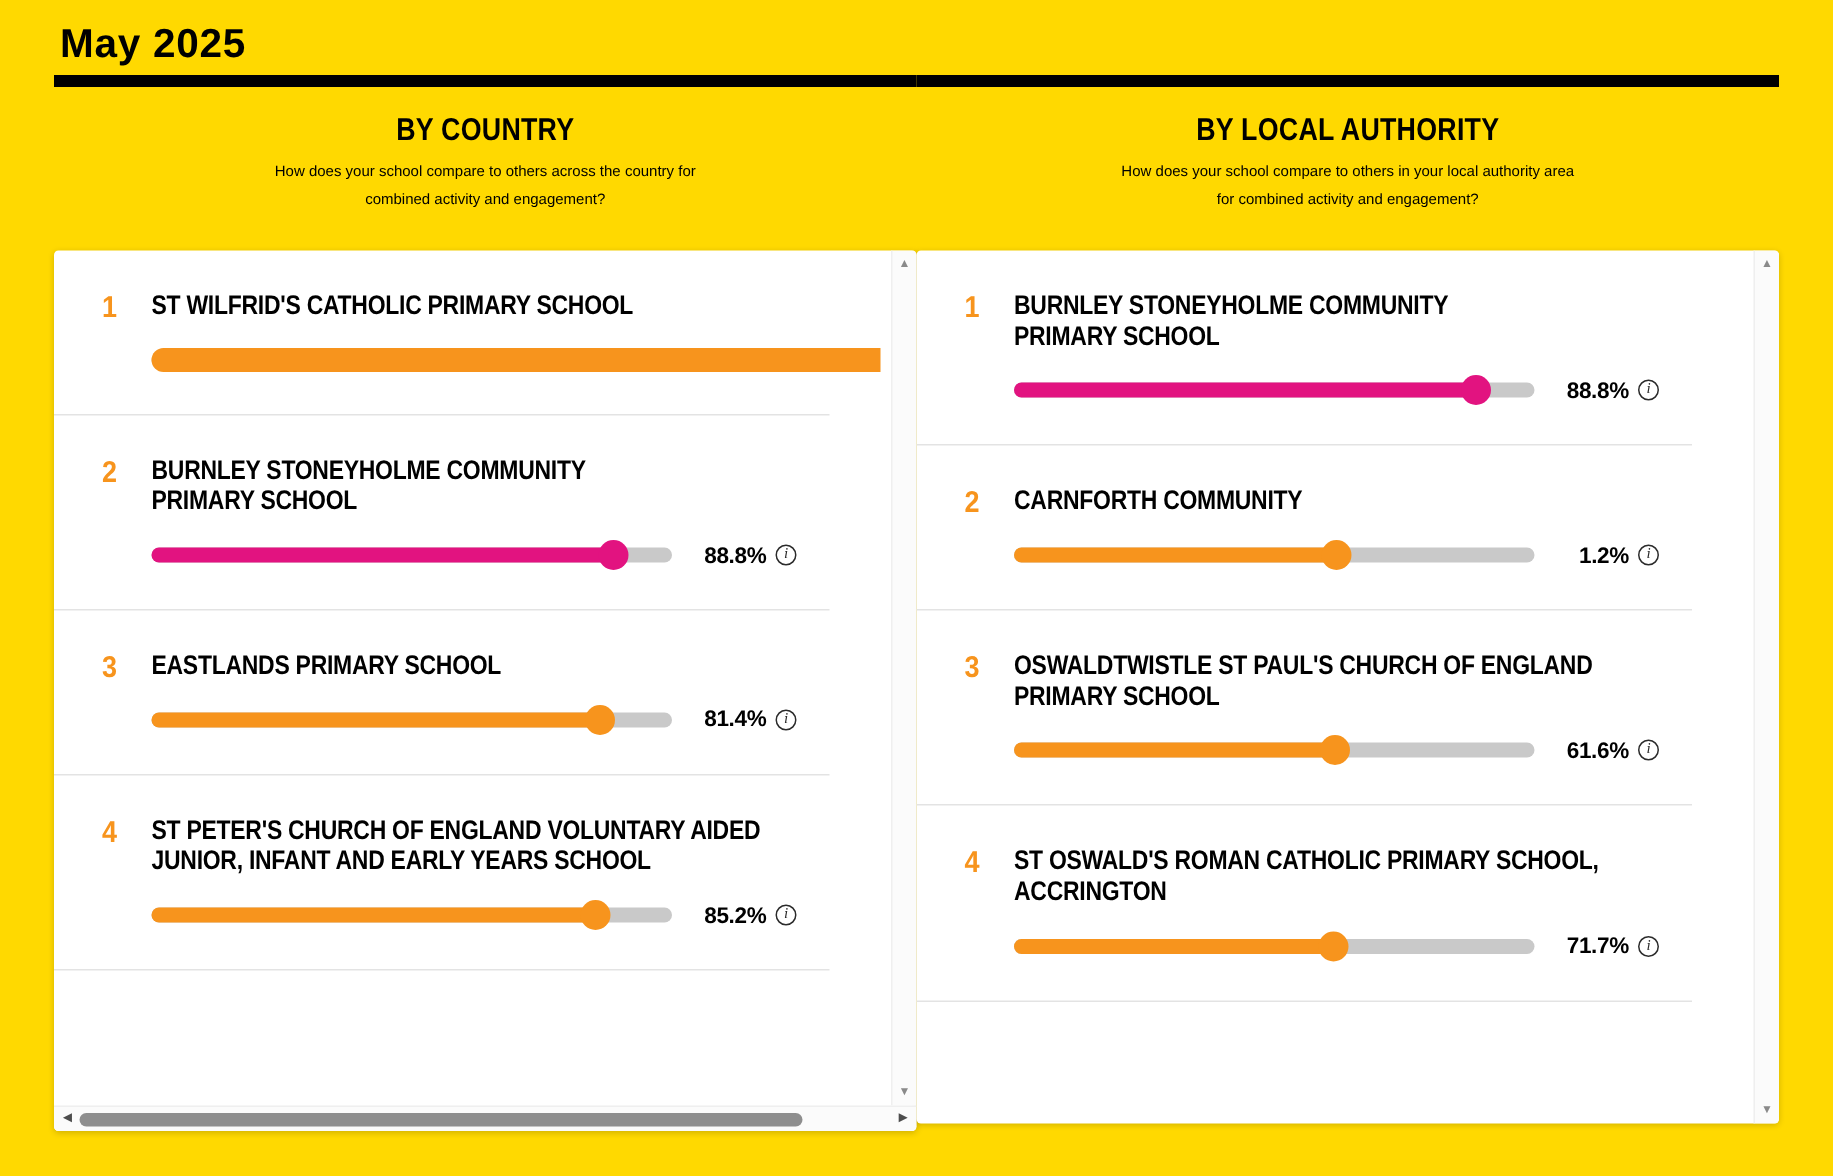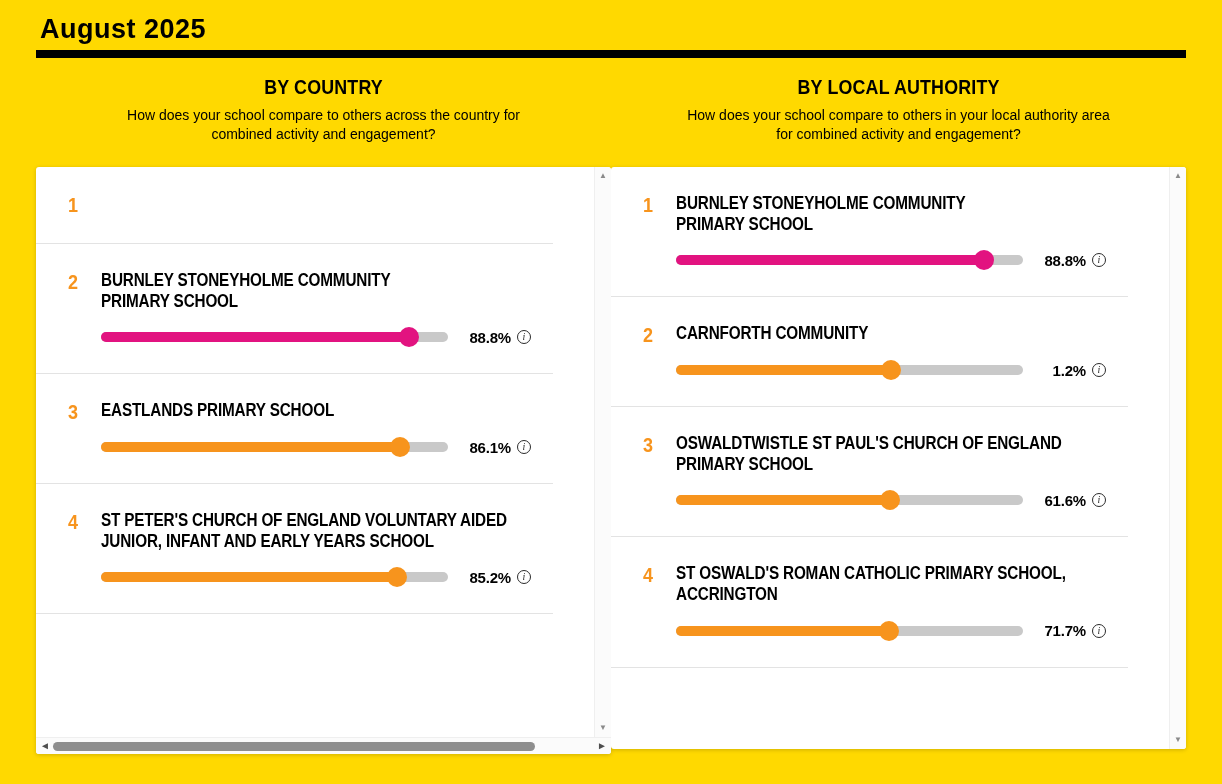--- a/index.html
+++ b/index.html
@@ -26,21 +26,21 @@
     font-size: 21px;
     font-weight: bold;
     letter-spacing: 0.2px;
     transform: scaleX(0.85);
     transform-origin: center;
     white-space: nowrap;
   }
   .panel-subtitle {
     margin-top: 7px;
     text-align: center;
-    font-size: 14px;
+    font-size: 10px;
     line-height: 18.5px;
     white-space: pre-line;
   }
   .card {
     position: relative;
     margin-top: 24px;
     background: #fff;
     border-radius: 3px;
     box-shadow: 0 1px 4px rgba(0,0,0,0.18);
     overflow: hidden;
@@ -181,35 +181,46 @@
     margin: 0 3px;
     border-radius: 5px;
     background: #8E8E8E;
     cursor: pointer;
   }
 </style>
 </head>
 <body>
 
 <div class="page">
-  <div class="page-title">August 2025</div>
+  <div class="page-title">May 2025</div>
 
   <div class="columns">
 
     <div class="column">
       <div class="top-rule"></div>
       <div class="panel-heading">BY COUNTRY</div>
       <div class="panel-subtitle">How does your school compare to others across the country for
 combined activity and engagement?</div>
 
       <div class="card left-card">
         <div class="list">
 
           <div class="item">
             <div class="rank">1</div>
+            <div class="item-body">
+              <div class="school-name">ST WILFRID'S CATHOLIC PRIMARY SCHOOL</div>
+              <div class="slider-row">
+                <div class="slider overflow">
+                  <div class="slider-fill" style="width: 140%; background: rgb(247, 148, 29);"></div>
+
+                </div>
+                <div class="pct">140.0%</div>
+                <div class="info-icon">i</div>
+              </div>
+            </div>
           </div>
 
           <div class="item">
             <div class="rank">2</div>
             <div class="item-body">
               <div class="school-name">BURNLEY STONEYHOLME COMMUNITY
 PRIMARY SCHOOL</div>
               <div class="slider-row">
                 <div class="slider">
                   <div class="slider-fill" style="width: 88.8%; background: rgb(226, 19, 128);"></div>
@@ -223,21 +234,21 @@
 
           <div class="item">
             <div class="rank">3</div>
             <div class="item-body">
               <div class="school-name">EASTLANDS PRIMARY SCHOOL</div>
               <div class="slider-row">
                 <div class="slider">
                   <div class="slider-fill" style="width: 86.1%; background: rgb(247, 148, 29);"></div>
                   <div class="slider-knob" style="left: 86.1%; background: rgb(247, 148, 29);"></div>
                 </div>
-                <div class="pct">86.1%</div>
+                <div class="pct">81.4%</div>
                 <div class="info-icon">i</div>
               </div>
             </div>
           </div>
 
           <div class="item">
             <div class="rank">4</div>
             <div class="item-body">
               <div class="school-name">ST PETER'S CHURCH OF ENGLAND VOLUNTARY AIDED
 JUNIOR, INFANT AND EARLY YEARS SCHOOL</div>

